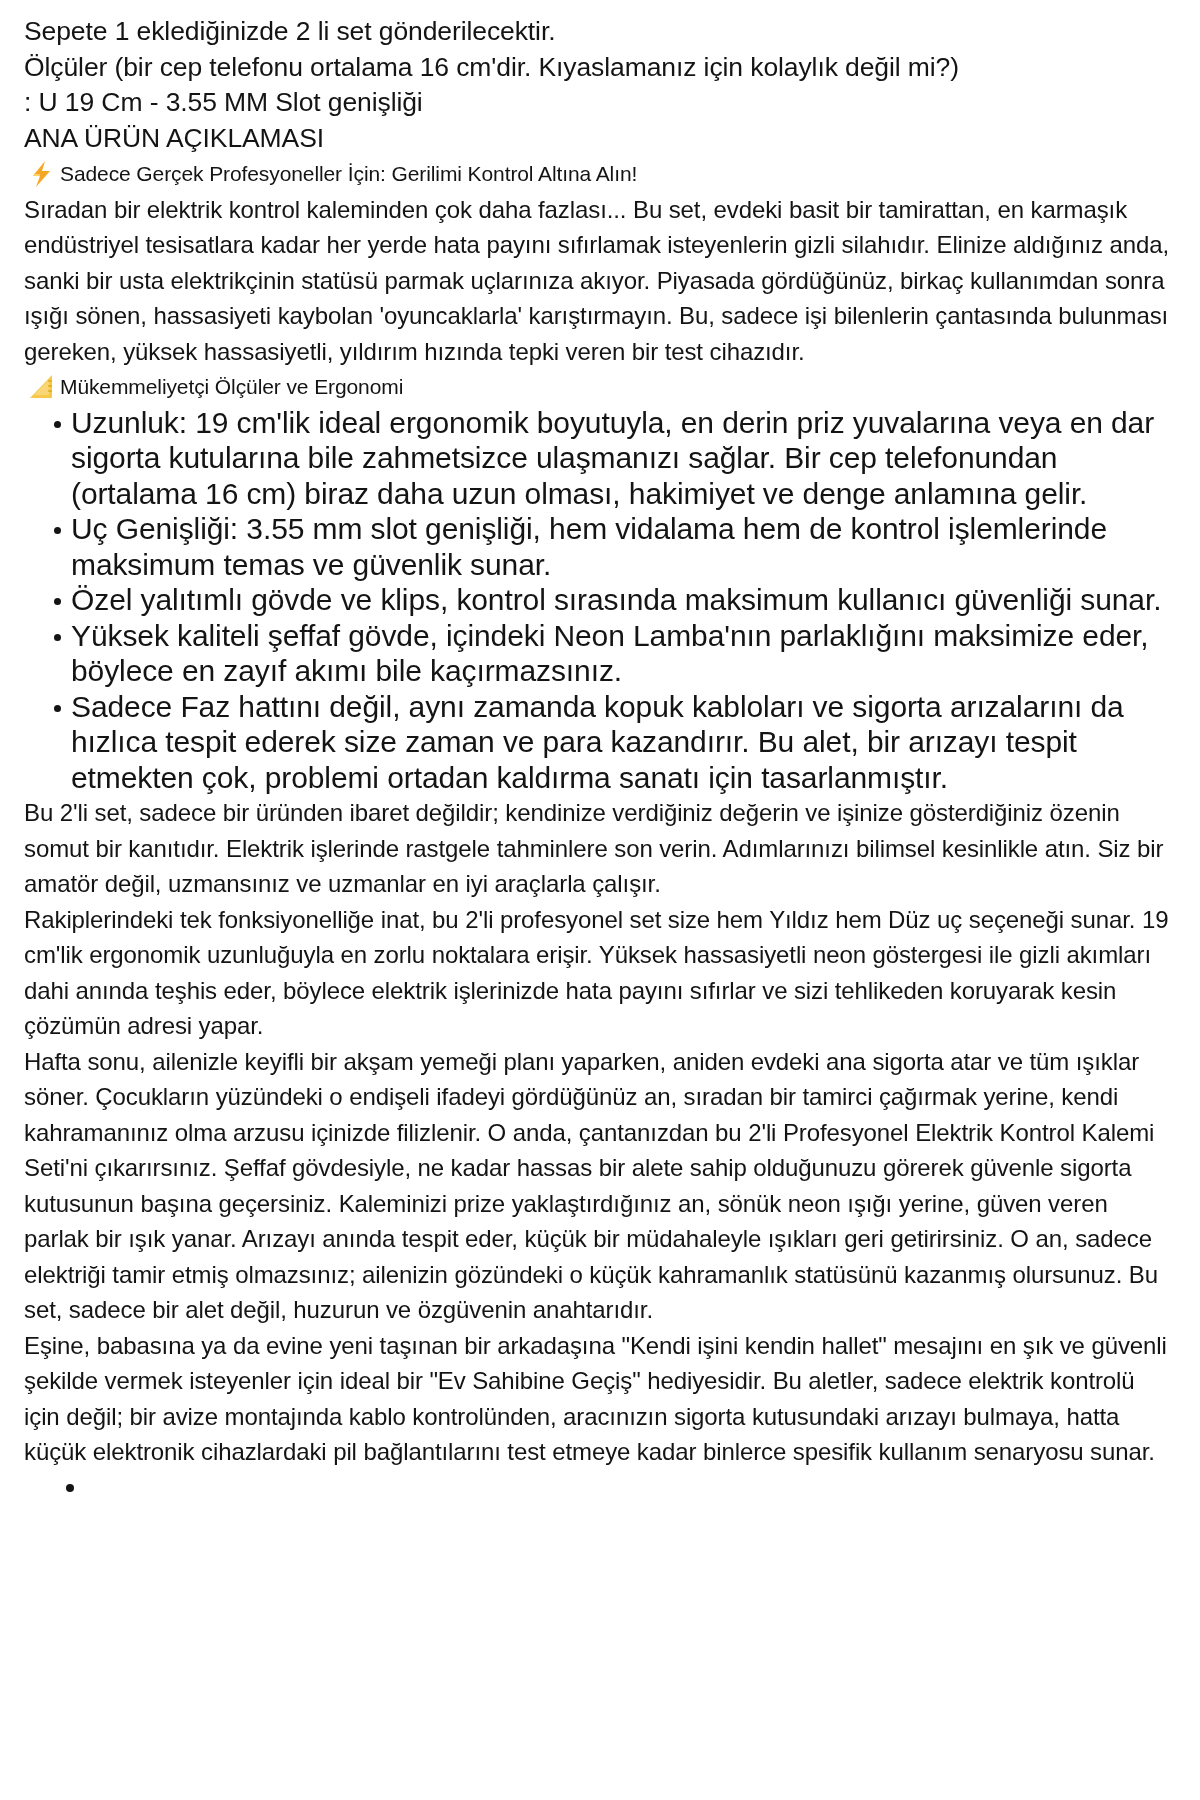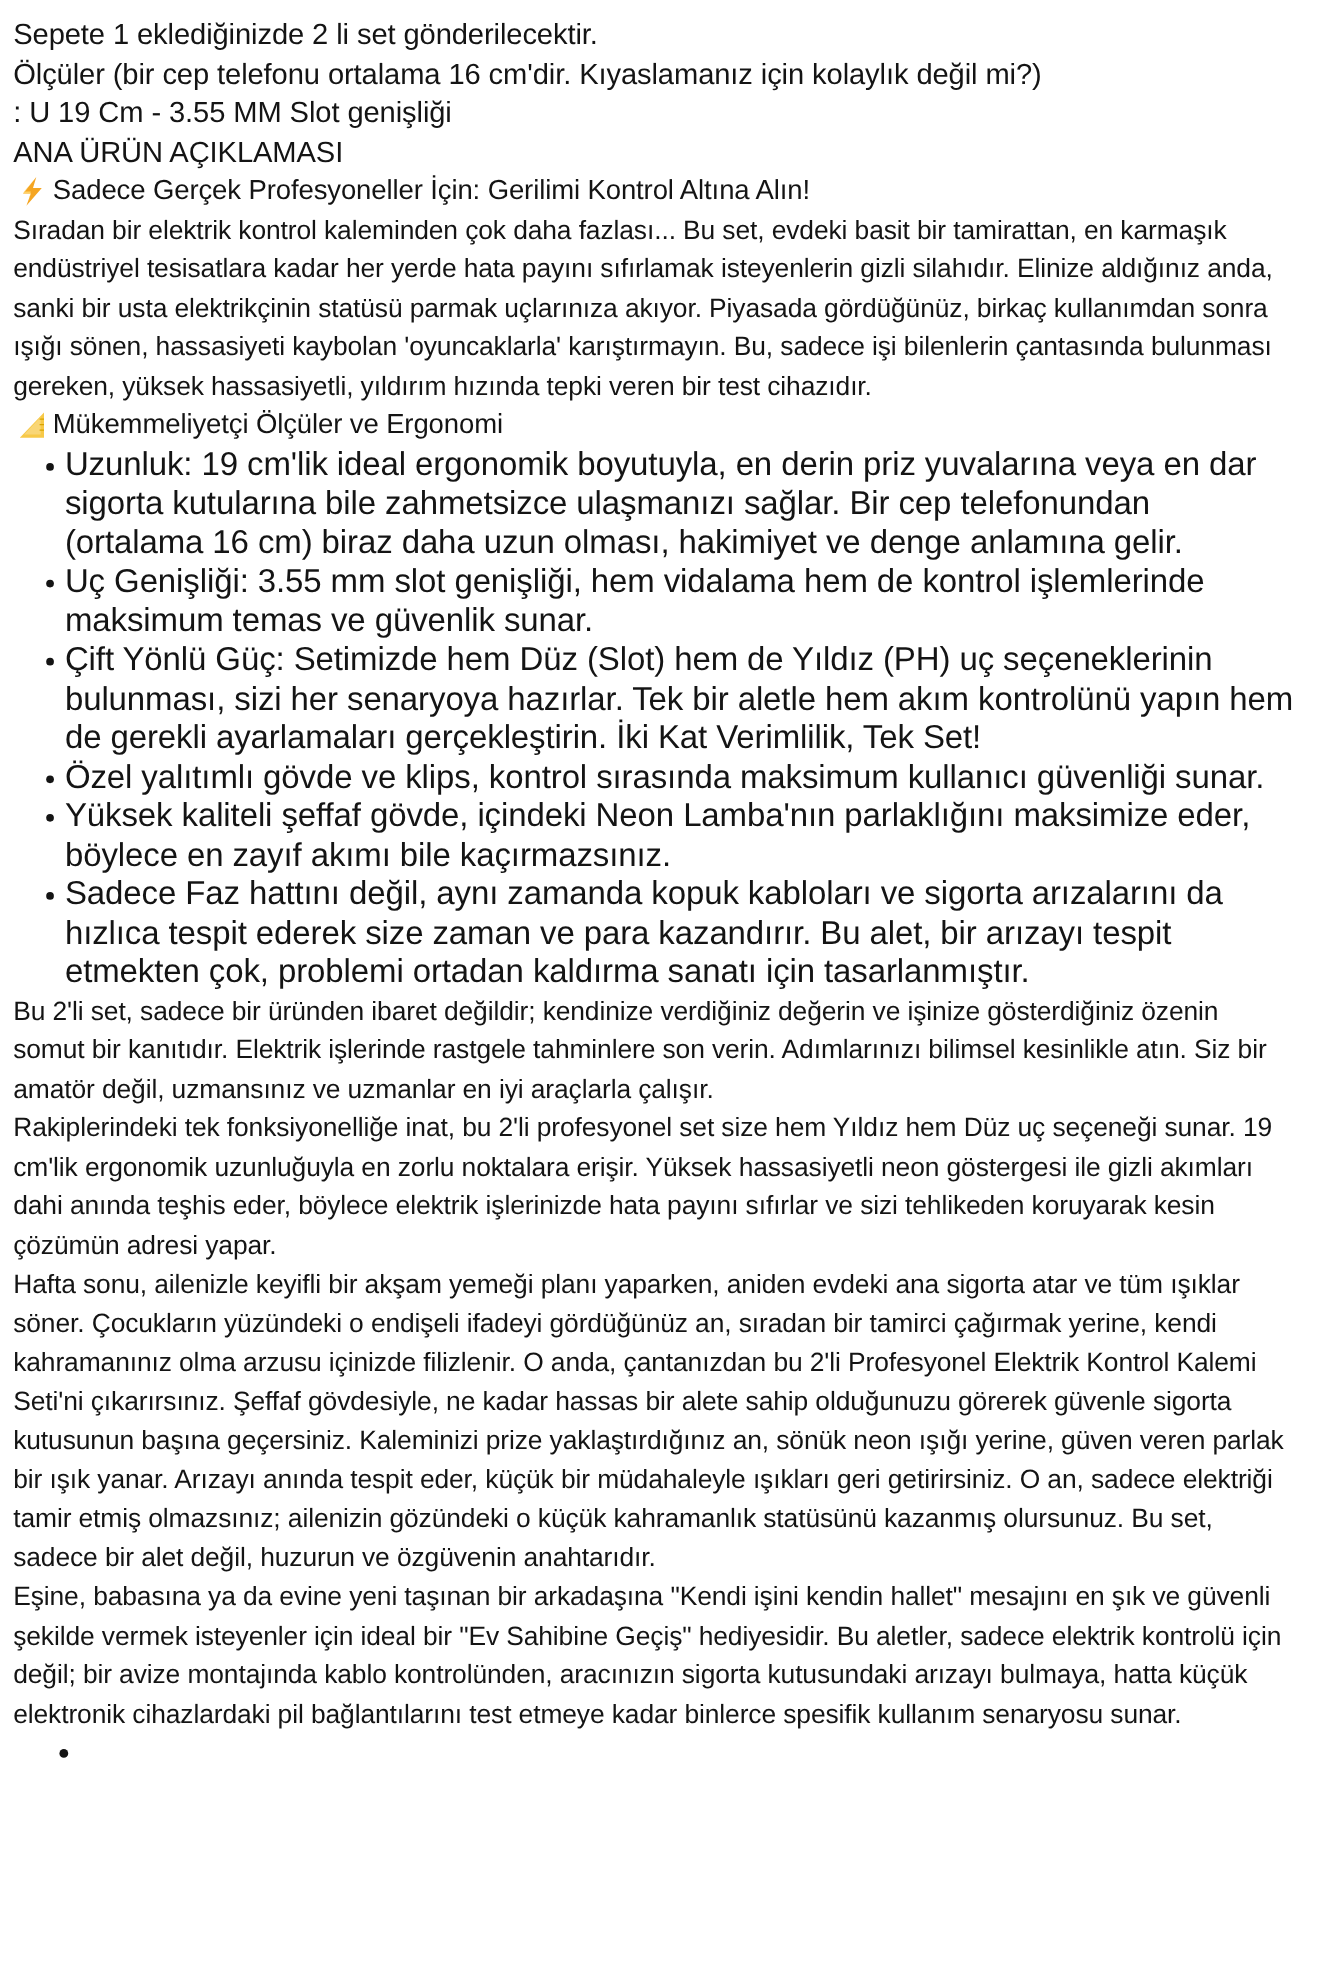--- a/index.html
+++ b/index.html
@@ -11,42 +11,42 @@
     width: 1200px;
     height: 1800px;
     font-family: "Liberation Sans", sans-serif;
     color: #1a1a1a;
     overflow: hidden;
   }
   .page {
     width: 1200px;
     height: 1800px;
     box-sizing: border-box;
-    padding: 14px 24px 0 12px;
+    padding: 14px 24px 0 24px;
     background: #ffffff;
     border-radius: 19px;
   }
   .line {
     font-size: 26.5px;
     line-height: 35.5px;
     letter-spacing: -0.1px;
     color: #141414;
     white-space: normal;
   }
   .para {
     font-size: 24px;
     line-height: 35.5px;
     letter-spacing: -0.1px;
     color: #141414;
     margin: 0;
   }
   .heading-row {
     display: flex;
     align-items: flex-end;
-    font-size: 25px;
+    font-size: 21px;
     line-height: 35.5px;
     letter-spacing: -0.1px;
     color: #141414;
   }
   .heading-row .emoji {
     flex: 0 0 auto;
     width: 34px;
     height: 35.5px;
     display: inline-flex;
     align-items: center;
@@ -126,21 +126,20 @@
         <line x1="24" y1="13" x2="20" y2="13" stroke="#D9A400" stroke-width="1.2"></line>
         <line x1="24" y1="18" x2="20" y2="18" stroke="#D9A400" stroke-width="1.2"></line>
       </svg>
     </span>
     <span class="htext">Mükemmeliyetçi Ölçüler ve Ergonomi</span>
   </div>
 
   <ul class="bullets">
     <li>Uzunluk: 19 cm'lik ideal ergonomik boyutuyla, en derin priz yuvalarına veya en dar sigorta kutularına bile zahmetsizce ulaşmanızı sağlar. Bir cep telefonundan (ortalama 16 cm) biraz daha uzun olması, hakimiyet ve denge anlamına gelir.</li>
     <li>Uç Genişliği: 3.55 mm slot genişliği, hem vidalama hem de kontrol işlemlerinde maksimum temas ve güvenlik sunar.</li>
-    <li>Çift Yönlü Güç: Setimizde hem Düz (Slot) hem de Yıldız (PH) uç seçeneklerinin bulunması, sizi her senaryoya hazırlar. Tek bir aletle hem akım kontrolünü yapın hem de gerekli ayarlamaları gerçekleştirin. İki Kat Verimlilik, Tek Set!</li>
   </ul>
 
 
   <ul class="bullets">
     <li>Özel yalıtımlı gövde ve klips, kontrol sırasında maksimum kullanıcı güvenliği sunar.</li>
     <li>Yüksek kaliteli şeffaf gövde, içindeki Neon Lamba'nın parlaklığını maksimize eder, böylece en zayıf akımı bile kaçırmazsınız.</li>
     <li>Sadece Faz hattını değil, aynı zamanda kopuk kabloları ve sigorta arızalarını da hızlıca tespit ederek size zaman ve para kazandırır. Bu alet, bir arızayı tespit etmekten çok, problemi ortadan kaldırma sanatı için tasarlanmıştır.</li>
   </ul>
 
 

